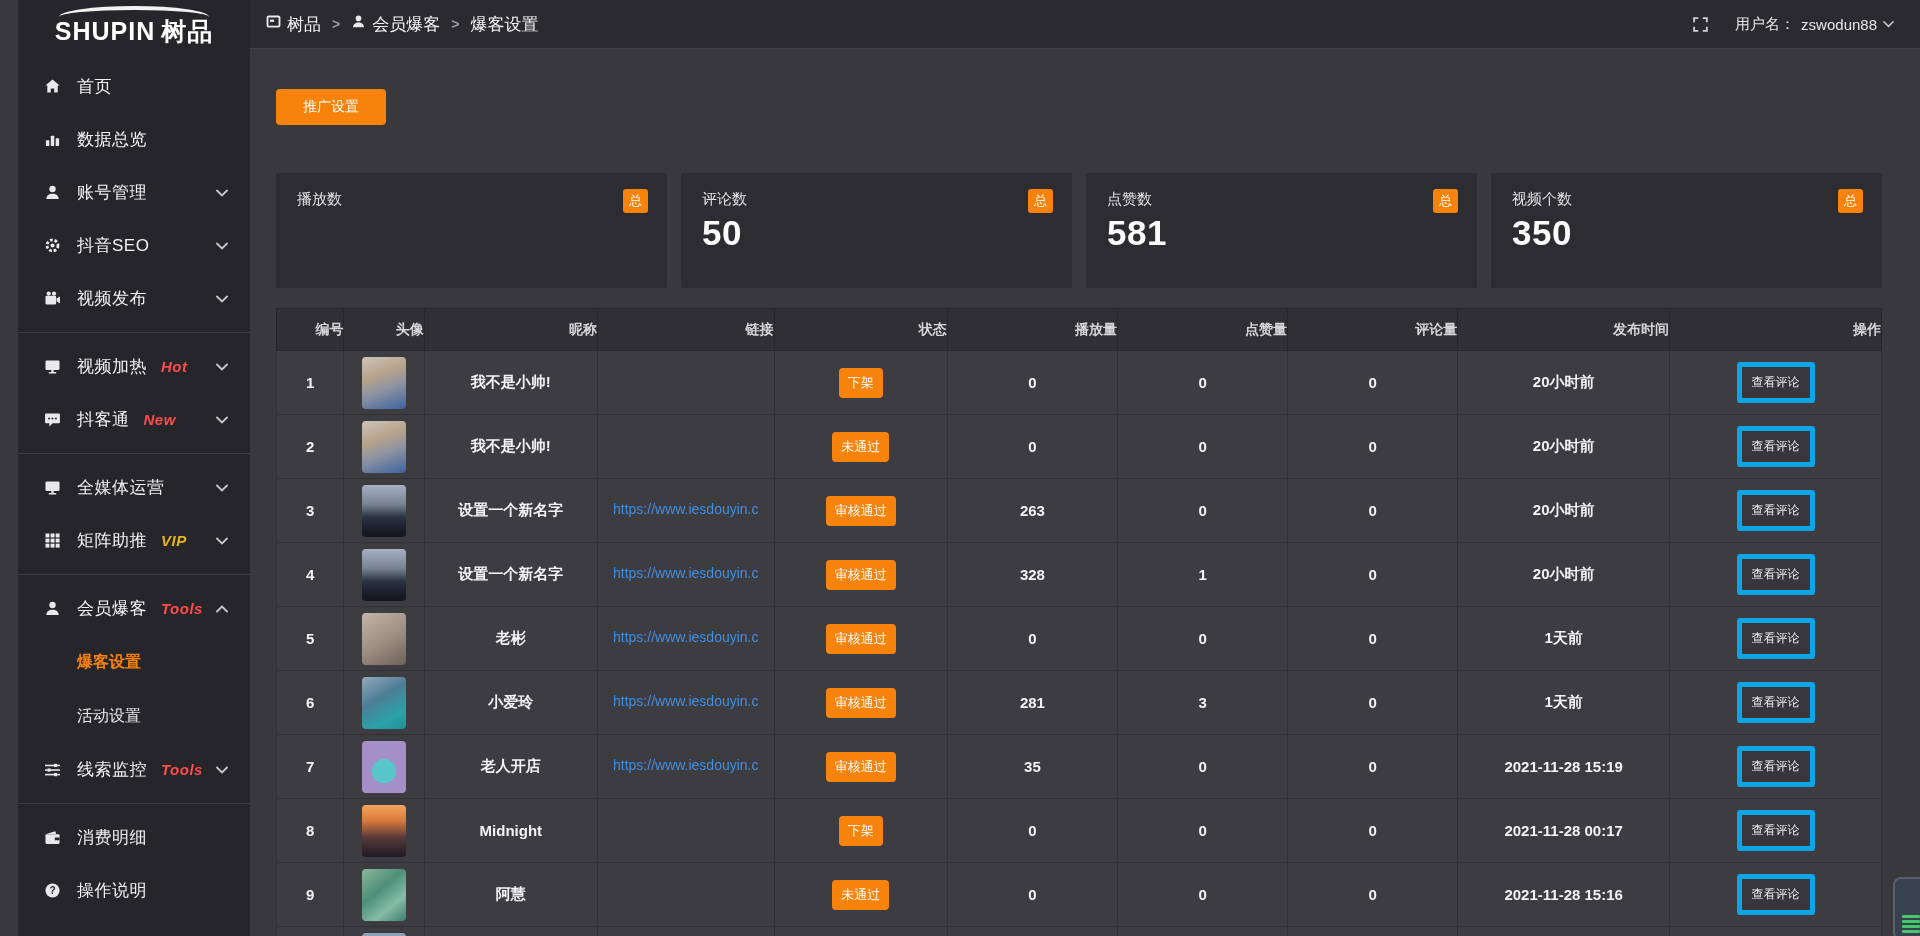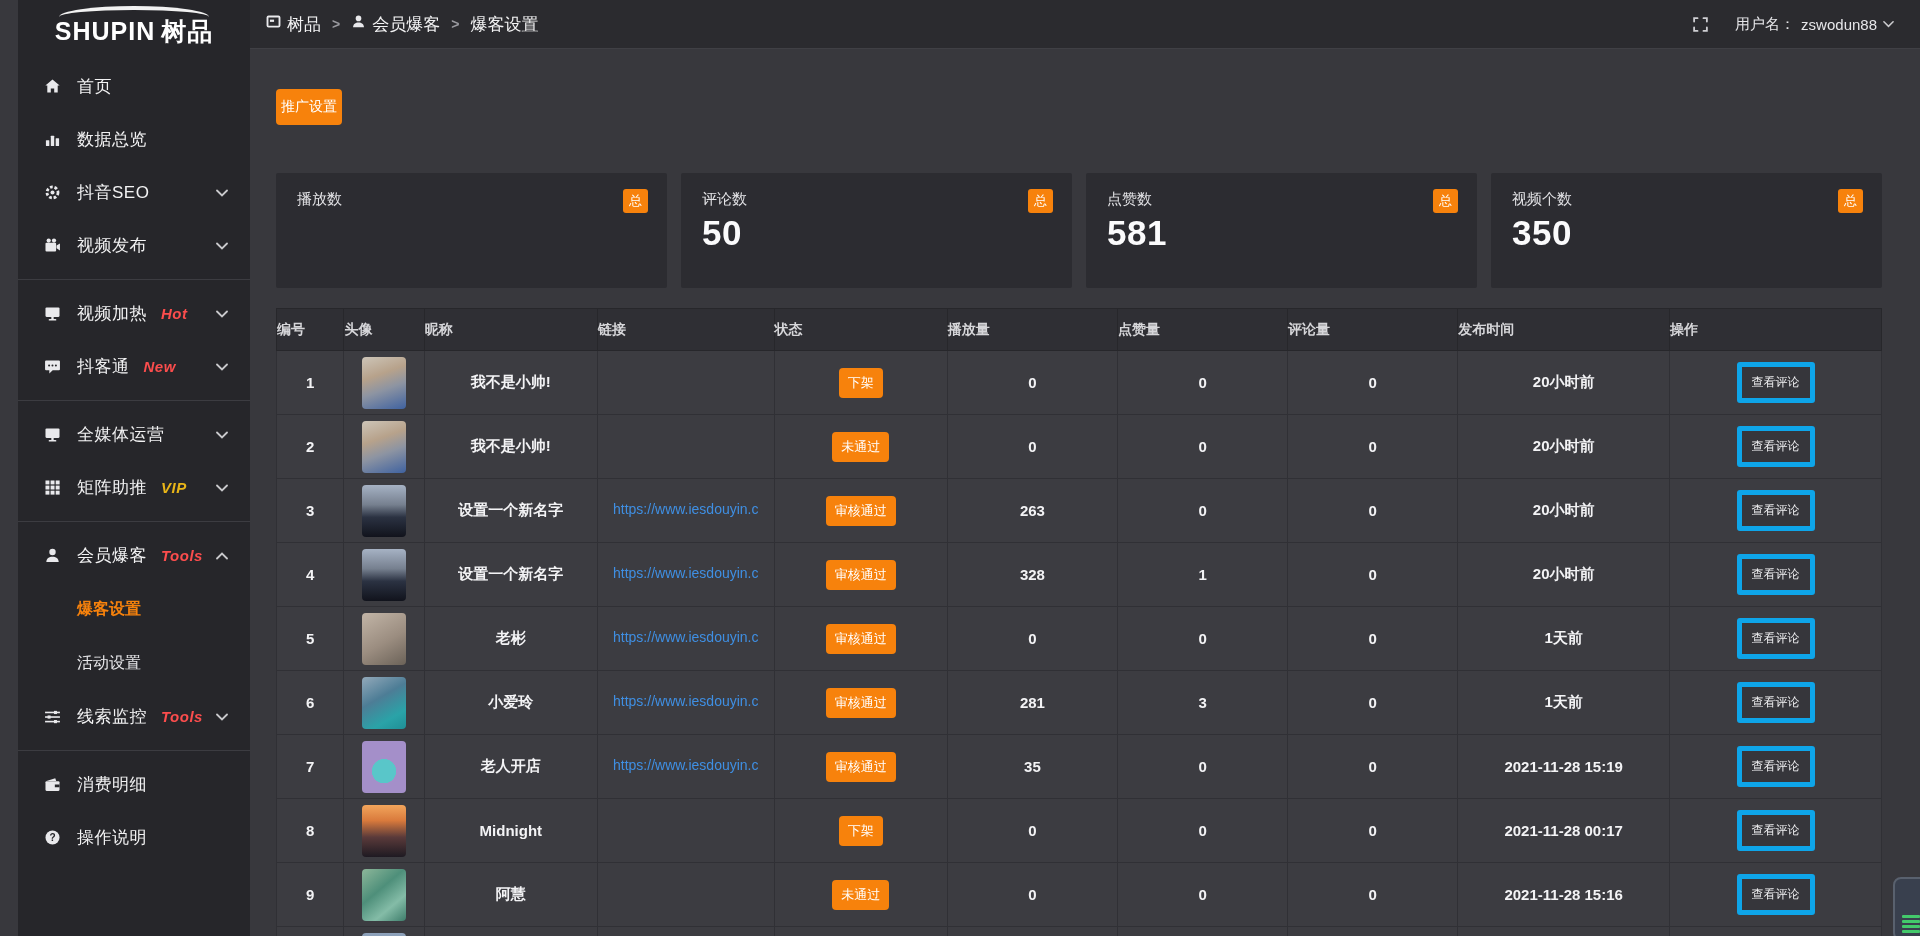--- a/index.html
+++ b/index.html
@@ -41,35 +41,35 @@
   .crumb { display: flex; align-items: center; gap: 6px; font-size: 17px; color: #f2f2f3; cursor: pointer; }
   .crumb svg { width: 15px; height: 15px; fill: #e9e9ec; }
   .crumb-sep { color: #9a9aa0; font-size: 14px; font-weight: 700; }
   .top-right { margin-left: auto; display: flex; align-items: center; gap: 26px; }
   .fullscreen { display: inline-flex; cursor: pointer; }
   .username { font-size: 15px; color: #e6e6e9; display: flex; align-items: center; gap: 6px; cursor: pointer; }
   
   .main { margin-left: 232px; padding: 40px 38px 0 44px; height: 887px; overflow: hidden; }
   .btn-promo {
     background: #f7820c; color: #fff; border: none; border-radius: 4px;
-    font-size: 14px; padding: 9px 5px; cursor: pointer; font-family: inherit;
+    font-size: 14px; padding: 9px 27px; cursor: pointer; font-family: inherit;
   }
   .stats { display: flex; gap: 14px; margin-top: 48px; }
   .card { flex: 1; height: 115px; background: #2c2c31; border-radius: 2px; padding: 17px 21px; position: relative; }
   .card-label { font-size: 15px; color: #e3e3e6; }
   .card-value { font-size: 35px; font-weight: 600; color: #fbfbfc; margin-top: 4px; letter-spacing: .5px; }
   .card-badge {
     position: absolute; top: 16px; right: 19px; background: #f7820c; color: #fff;
     font-size: 13px; padding: 3px 6px; border-radius: 3px;
   }
   
   table { width: 100%; margin-top: 20px; border-collapse: collapse; table-layout: fixed; }
   thead th {
     background: #2f2f34; height: 42px; font-size: 14px; font-weight: 700; color: #d6d6d9;
-    border: 1px solid #27272b; text-align: left;
+    border: 1px solid #27272b; text-align: right;
   }
   tbody td {
     background: #3c3c41; height: 64px; border: 1px solid #303035;
     text-align: center; font-size: 15px; font-weight: 600; color: #f3f3f5;
   }
   .avatar { width: 44px; height: 52px; border-radius: 4px; margin: 0 auto; }
   .av-boy { background: linear-gradient(160deg, #cdc5b8 0%, #b7a28b 35%, #8d94a2 60%, #3f62a0 100%); }
   .av-sunset-sky { background: linear-gradient(#a6b2c4 0%, #76808f 38%, #2b3242 62%, #11131c 100%); }
   .av-face { background: linear-gradient(150deg, #c2b5a7 0%, #9b8d80 55%, #6b6258 100%); }
   .av-teal-person { background: linear-gradient(150deg, #93a9ba 0%, #4d7d96 40%, #2aa3a8 75%, #1f8f96 100%); }
@@ -115,20 +115,34 @@
       </div>
       <div class="menu-item">
         <span class="micon">
           <svg viewBox="0 0 16 16">
             <rect x="1.8" y="8.6" width="3.2" height="5.6" rx=".5"></rect>
             <rect x="6.4" y="4.4" width="3.2" height="9.8" rx=".5"></rect>
             <rect x="11" y="6.8" width="3.2" height="7.4" rx=".5"></rect>
           </svg>
         </span>
         <span class="mlabel">数据总览</span>
+      </div>
+      <div class="menu-item">
+        <span class="micon">
+          <svg viewBox="0 0 16 16">
+            <circle cx="8" cy="4.7" r="3"></circle>
+            <path d="M2.2 14.2c0-3.5 2.6-5.1 5.8-5.1s5.8 1.6 5.8 5.1z"></path>
+          </svg>
+        </span>
+        <span class="mlabel">账号管理</span>
+        <span class="chev down">
+          <svg width="12" height="8" viewBox="0 0 12 8">
+            <path d="M1 1.5 6 6.5 11 1.5" fill="none" stroke="#c9c9cc" stroke-width="1.8" stroke-linecap="round"></path>
+          </svg>
+        </span>
       </div>
       <div class="menu-item">
         <span class="micon">
           <svg viewBox="0 0 16 16">
             <circle cx="8" cy="8" r="5.2" fill="none" stroke="#e9e9ec" stroke-width="2.6" stroke-dasharray="2.6 1.7"></circle>
             <circle cx="8" cy="8" r="1.9"></circle>
           </svg>
         </span>
         <span class="mlabel">抖音SEO</span>
         <span class="chev down">

